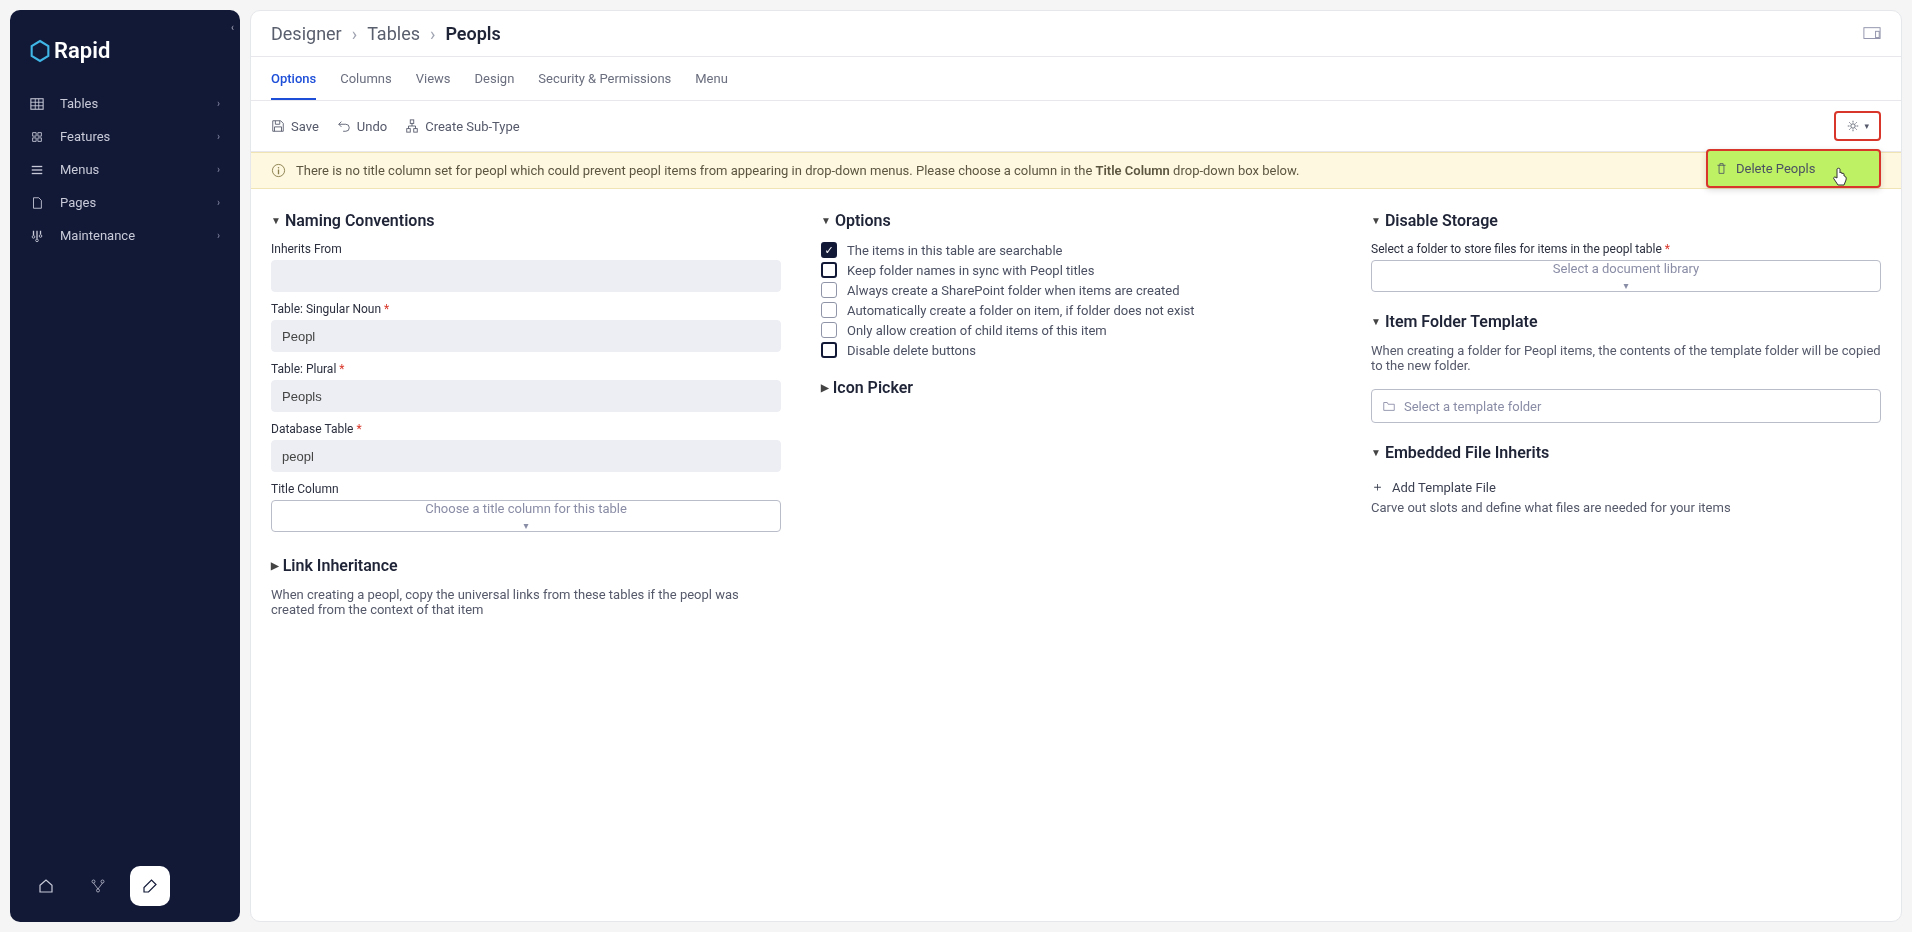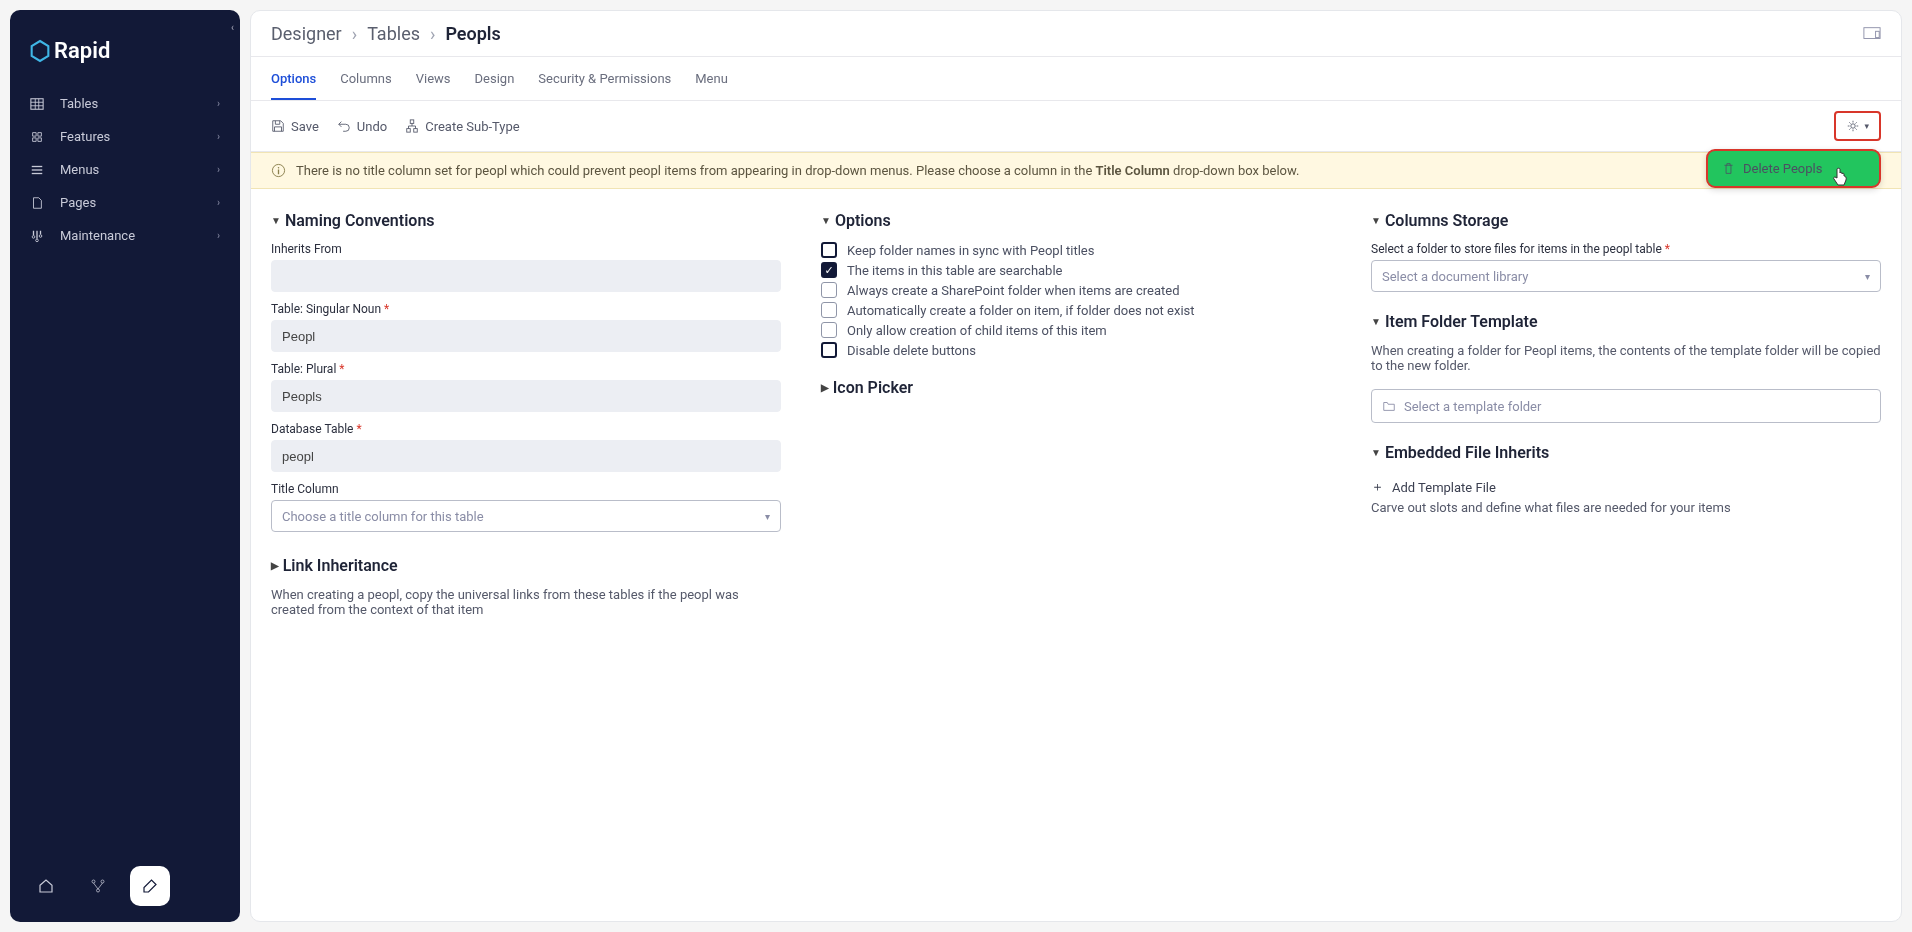--- a/index.html
+++ b/index.html
@@ -22,34 +22,34 @@
 .breadcrumb .current { color: #1f2437; font-weight: 600; }
 .breadcrumb .sep { color: #a0a4b2; }
 .header-right { margin-left: auto; color: #8a8da6; }
 .tabs { display: flex; gap: 24px; padding: 0 20px; border-bottom: 1px solid #e8e8ec; position: relative; }
 .tab { padding: 14px 0 12px 0; font-size: 13px; color: #6a6e7e; cursor: pointer; border-bottom: 2px solid transparent; }
 .tab.active { color: #1d4ed8; border-bottom-color: #1d4ed8; font-weight: 500; }
 .toolbar { display: flex; align-items: center; padding: 10px 20px; gap: 18px; border-bottom: 1px solid #e8e8ec; position: relative; }
 .tb-btn { display: flex; align-items: center; gap: 6px; color: #55596a; font-size: 13px; cursor: pointer; }
 .gear-wrap { margin-left: auto; position: relative; }
 .gear-btn { display: flex; align-items: center; gap: 4px; padding: 6px 10px; border: 2px solid #d8362a; border-radius: 4px; color: #55596a; cursor: pointer; }
-.dropdown-menu { position: absolute; right: 0; top: 38px; background: #22c55e; border: 2px solid #d8362a; border-radius: 9px; padding: 6px 12px; min-width: 175px; box-shadow: 0 2px 6px rgba(0,0,0,0.15); }
+.dropdown-menu { position: absolute; right: 0; top: 38px; background: #bef264; border: 2px solid #d8362a; border-radius: 4px; padding: 6px 5px; min-width: 175px; box-shadow: 0 2px 6px rgba(0,0,0,0.15); }
 .dropdown-item { display: flex; align-items: center; gap: 8px; color: #4b5062; font-size: 13px; cursor: pointer; padding: 4px 2px; }
 .cursor-hand { position:absolute; right: 30px; top: 16px; font-size: 16px; pointer-events:none; }
 .warning-bar { background: #fff8e1; border-top: 1px solid #f1e4b4; border-bottom: 1px solid #f1e4b4; padding: 10px 20px; display: flex; align-items: center; gap: 10px; color: #5c5540; font-size: 13px; }
 .warning-bar .bold { font-weight: 600; }
 .content { flex: 1; padding: 16px 20px; display: flex; gap: 40px; overflow: auto; }
 .col { flex: 1; min-width: 0; }
 .section-title { display: flex; align-items: center; gap: 4px; font-size: 16px; font-weight: 600; color: #1f2437; margin-bottom: 12px; margin-top: 6px; }
 .section-title .tri { font-size: 10px; color: #444; }
 .field-label { font-size: 12px; font-weight: 400; color: #2b2f3e; margin-bottom: 4px; margin-top: 10px; }
 .req { color: #d8362a; }
 .input { width: 100%; max-width: 520px; height: 32px; background: #eceef3; border: 1px solid #eceef3; border-radius: 4px; padding: 0 10px; font-size: 13px; color: #444; }
 .input.readonly { background: #eceef3; }
-.select { width: 100%; max-width: 520px; height: 32px; border: 1px solid #b9bdc9; border-radius: 4px; padding: 0 10px; font-size: 13px; color: #8a8da6; display: flex; align-items: center; justify-content: space-between; background: #fff; cursor: pointer; }
+.select { width: 100%; max-width: 520px; height: 32px; border: 1px solid #b9bdc9; border-radius: 4px; padding: 0 10px; font-size: 13px; color: #8a8da6; display: flex; align-items: center; justify-content: space-between; background: #fff; cursor: pointer; flex-direction: column; }
 .select.col3 { max-width: 520px; width: 100%; }
 .checkbox-row { display: flex; align-items: center; gap: 10px; margin: 4px 0; font-size: 13px; color: #4b5062; }
 .cb { width: 16px; height: 16px; border: 1.5px solid #9096a8; border-radius: 3px; display: inline-flex; align-items: center; justify-content: center; flex-shrink: 0; cursor: pointer; }
 .cb.strong { border-color: #121937; border-width: 2px; }
 .cb.checked { background: #121937; border-color: #121937; color: #fff; }
 .cb.checked::after { content: "✓"; font-size: 11px; color: #fff; }
 .helper { font-size: 13px; color: #55596a; margin-top: 4px; max-width: 520px; }
 .template-select { width: 100%; max-width: 520px; height: 34px; border: 1px solid #b9bdc9; border-radius: 4px; padding: 0 10px; font-size: 13px; color: #8a8da6; display: flex; align-items: center; gap: 8px; background: #fff; cursor: pointer; }
 .add-btn { display: flex; align-items: center; gap: 8px; color: #3b3f50; font-size: 13px; cursor: pointer; padding: 4px 0; }
 svg { display: block; }
@@ -268,26 +268,26 @@
         </div>
         <div class="helper">When creating a peopl, copy the universal links from these tables if the peopl was created from the context of that item</div>
       </div>
 
       <div class="col">
         <div class="section-title">
           <span class="tri">▼</span>
           <span>Options</span>
         </div>
         <div class="checkbox-row">
+            <span class="cb checked strong"></span>
+            <span>The items in this table are searchable</span>
+          </div>
+        <div class="checkbox-row">
             <span class="cb strong"></span>
             <span>Keep folder names in sync with Peopl titles</span>
-          </div>
-        <div class="checkbox-row">
-            <span class="cb checked strong"></span>
-            <span>The items in this table are searchable</span>
           </div>
         <div class="checkbox-row">
             <span class="cb"></span>
             <span>Always create a SharePoint folder when items are created</span>
           </div>
         <div class="checkbox-row">
             <span class="cb"></span>
             <span>Automatically create a folder on item, if folder does not exist</span>
           </div>
         <div class="checkbox-row">
@@ -301,21 +301,21 @@
 
         <div class="section-title" style="margin-top:20px">
           <span class="tri">▶</span>
           <span>Icon Picker</span>
         </div>
       </div>
 
       <div class="col">
         <div class="section-title">
           <span class="tri">▼</span>
-          <span>Columns Storage</span>
+          <span>Disable Storage</span>
         </div>
         <div class="field-label"><span>Select a folder to store files for items in the peopl table</span> <span class="req">*</span></div>
         <div class="select col3">
           <span>Select a document library</span>
           <span style="font-size:10px;color:#8a8da6">▾</span>
         </div>
 
         <div class="section-title" style="margin-top:20px">
           <span class="tri">▼</span>
           <span>Item Folder Template</span>

